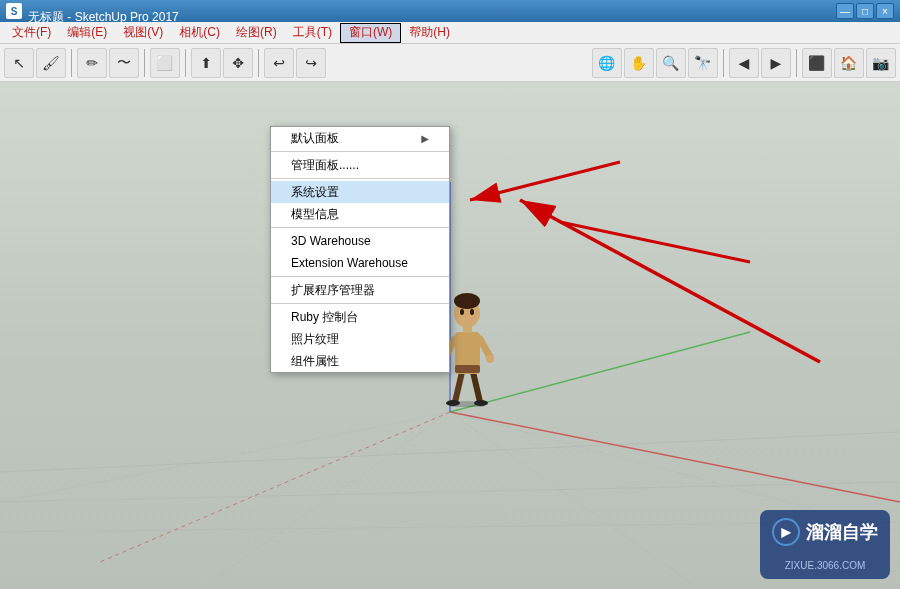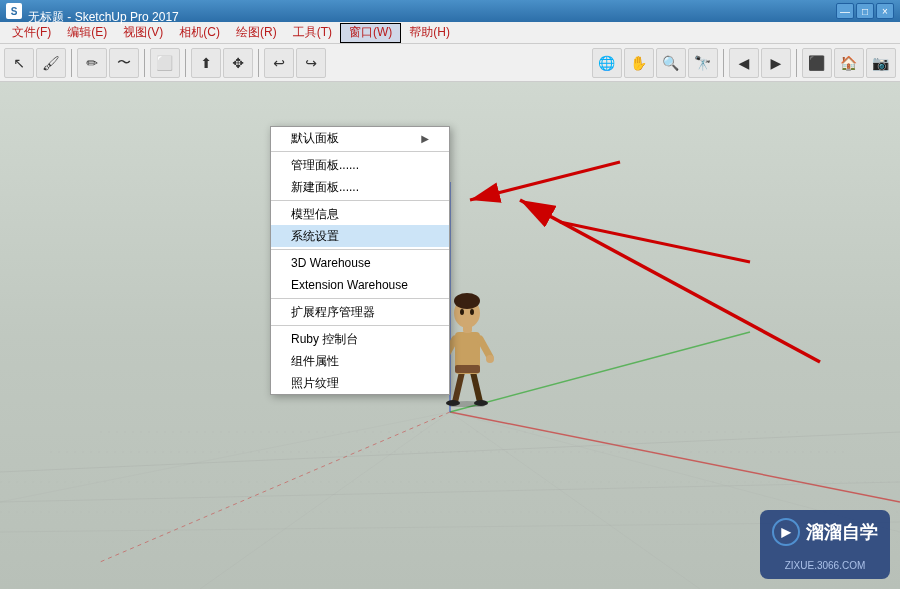--- a/index.html
+++ b/index.html
@@ -284,50 +284,47 @@
 
   <div class="dropdown-menu">
     <div class="dropdown-item">
       <span>默认面板</span>
       <span class="arrow-right">▶</span>
     </div>
     <div class="dropdown-separator"></div>
     <div class="dropdown-item">
       <span>管理面板......</span>
     </div>
-    <div class="dropdown-item">
-      <span>新建面板......</span>
-    </div>
-    <div class="dropdown-separator"></div>
-    <div class="dropdown-item">
-      <span>模型信息</span>
-    </div>
+    <div class="dropdown-separator"></div>
     <div class="dropdown-item highlighted">
       <span>系统设置</span>
     </div>
+    <div class="dropdown-item">
+      <span>模型信息</span>
+    </div>
     <div class="dropdown-separator"></div>
     <div class="dropdown-item">
       <span>3D Warehouse</span>
     </div>
     <div class="dropdown-item">
       <span>Extension Warehouse</span>
     </div>
     <div class="dropdown-separator"></div>
     <div class="dropdown-item">
       <span>扩展程序管理器</span>
     </div>
     <div class="dropdown-separator"></div>
     <div class="dropdown-item">
       <span>Ruby 控制台</span>
     </div>
     <div class="dropdown-item">
+      <span>照片纹理</span>
+    </div>
+    <div class="dropdown-item">
       <span>组件属性</span>
-    </div>
-    <div class="dropdown-item">
-      <span>照片纹理</span>
     </div>
   </div>
 
   <div class="watermark">
     <div class="watermark-top">
       <div class="play-icon">
         <span>▶</span>
       </div>
       <span style="font-size:18px; font-weight:bold; color:white;">溜溜自学</span>
     </div>

